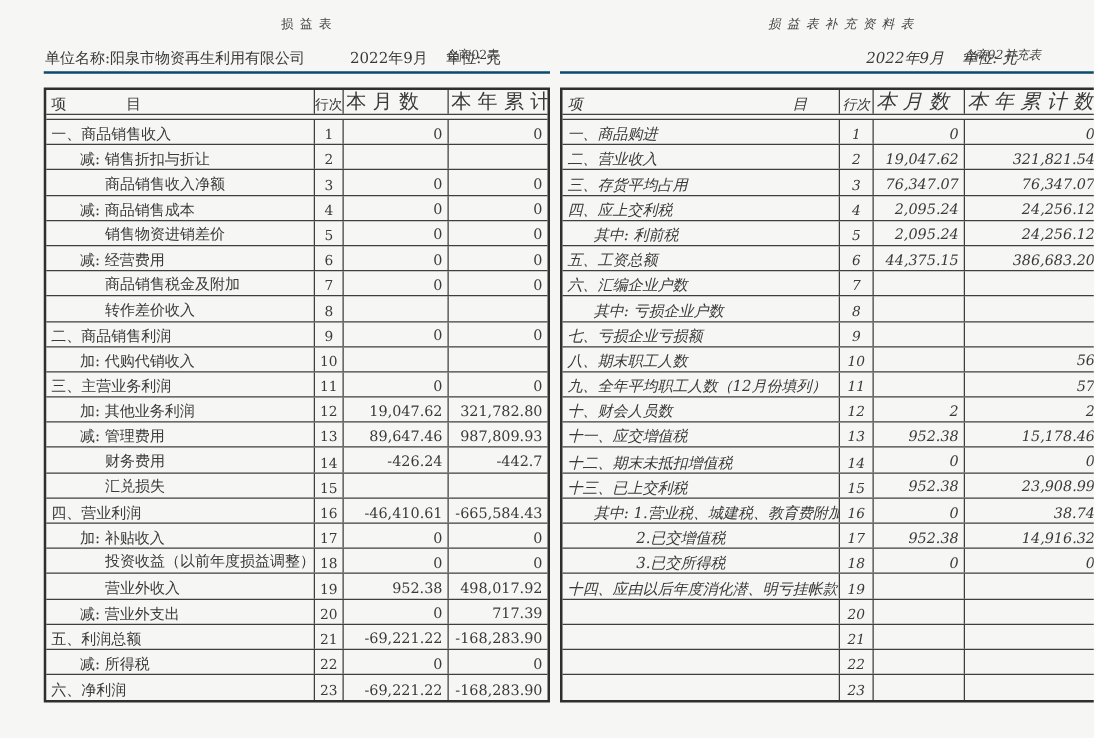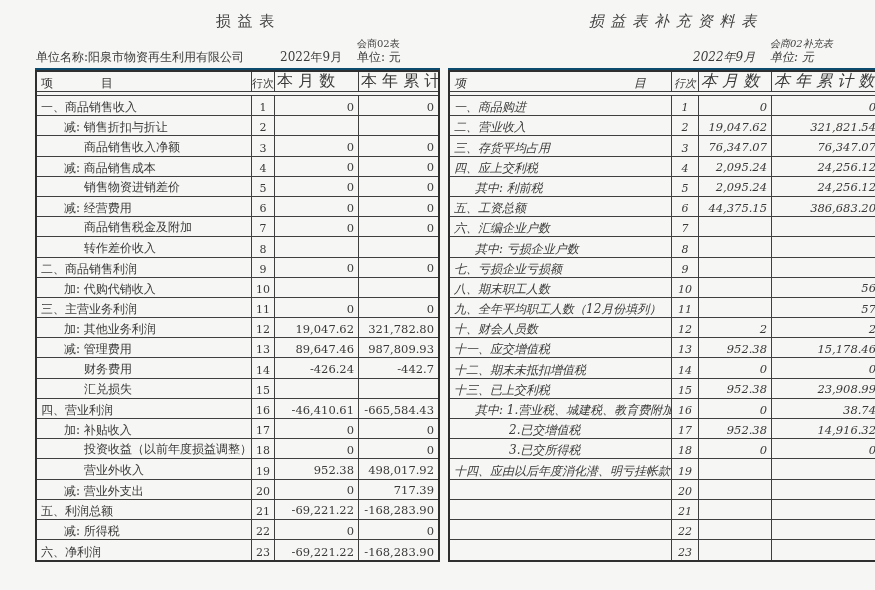--- a/index.html
+++ b/index.html
@@ -8,24 +8,24 @@
     background:#f6f6f4;
     font-family:"DejaVu Serif","Liberation Serif",serif;
     color:#3a3a3a;
   }
   .sheet{position:absolute;top:0;height:590px;}
   #sheet-left{left:35px;width:405px;}
   #sheet-right{left:448px;width:434px;font-style:italic;}
 
   .title{
     position:absolute;top:12px;left:16px;right:0;text-align:center;
-    font-size:15px;letter-spacing:1px;color:#424242;white-space:nowrap;
+    font-size:10px;letter-spacing:1px;color:#424242;white-space:nowrap;
   }
   .form-code{position:absolute;top:37px;left:322px;font-size:10px;white-space:nowrap;color:#404040;}
-  .info{position:absolute;top:52px;left:0;right:0;height:16px;border-bottom:4px solid #0c4a6e;font-size:12px;text-align:center;}
+  .info{position:absolute;top:41px;left:0;right:0;height:16px;border-bottom:2px solid #0c4a6e;font-size:12px;text-align:center;}
   .info span{position:absolute;bottom:2px;white-space:nowrap;}
   .info .u-name{left:1px;}
   .info .u-period{left:245px;}
   .info .u-unit{left:322px;}
 
   .tbl{position:absolute;top:70px;left:0;right:0;border:2px solid #2f2f2f;background:transparent;}
   .row{display:flex;box-sizing:border-box;height:20.2px;border-bottom:1px solid #3f3f3f;justify-content:space-between;}
   .row.hdr{height:20px;}
   .row.gap{height:4px;}
   .row:last-child{border-bottom:none;}

